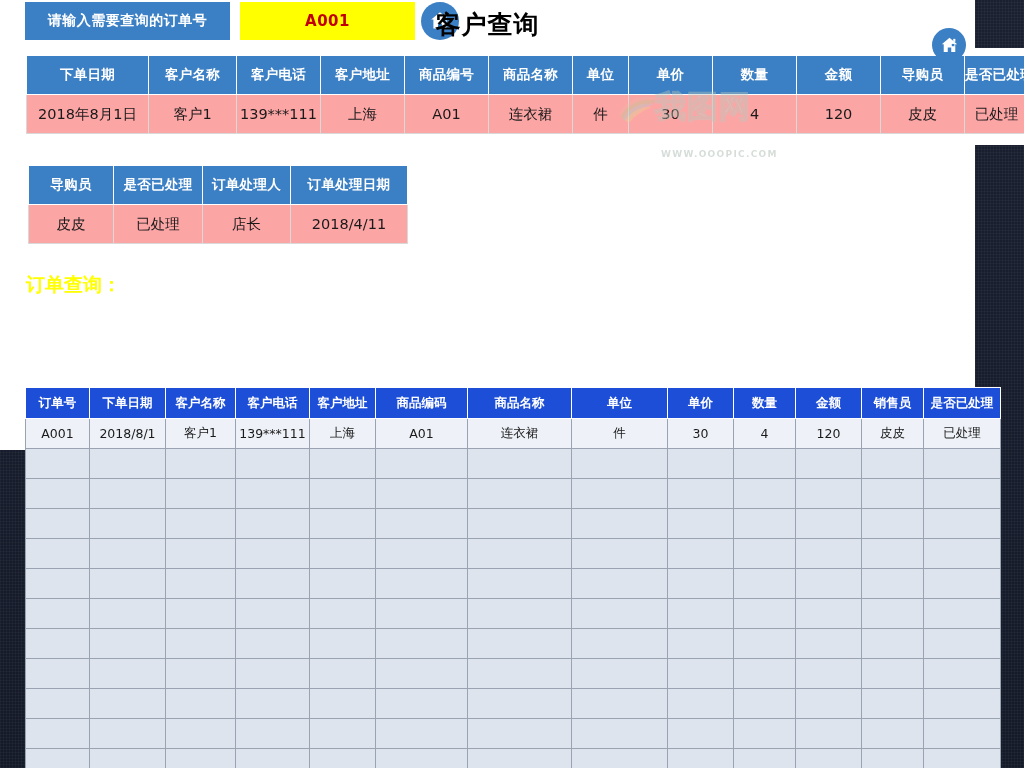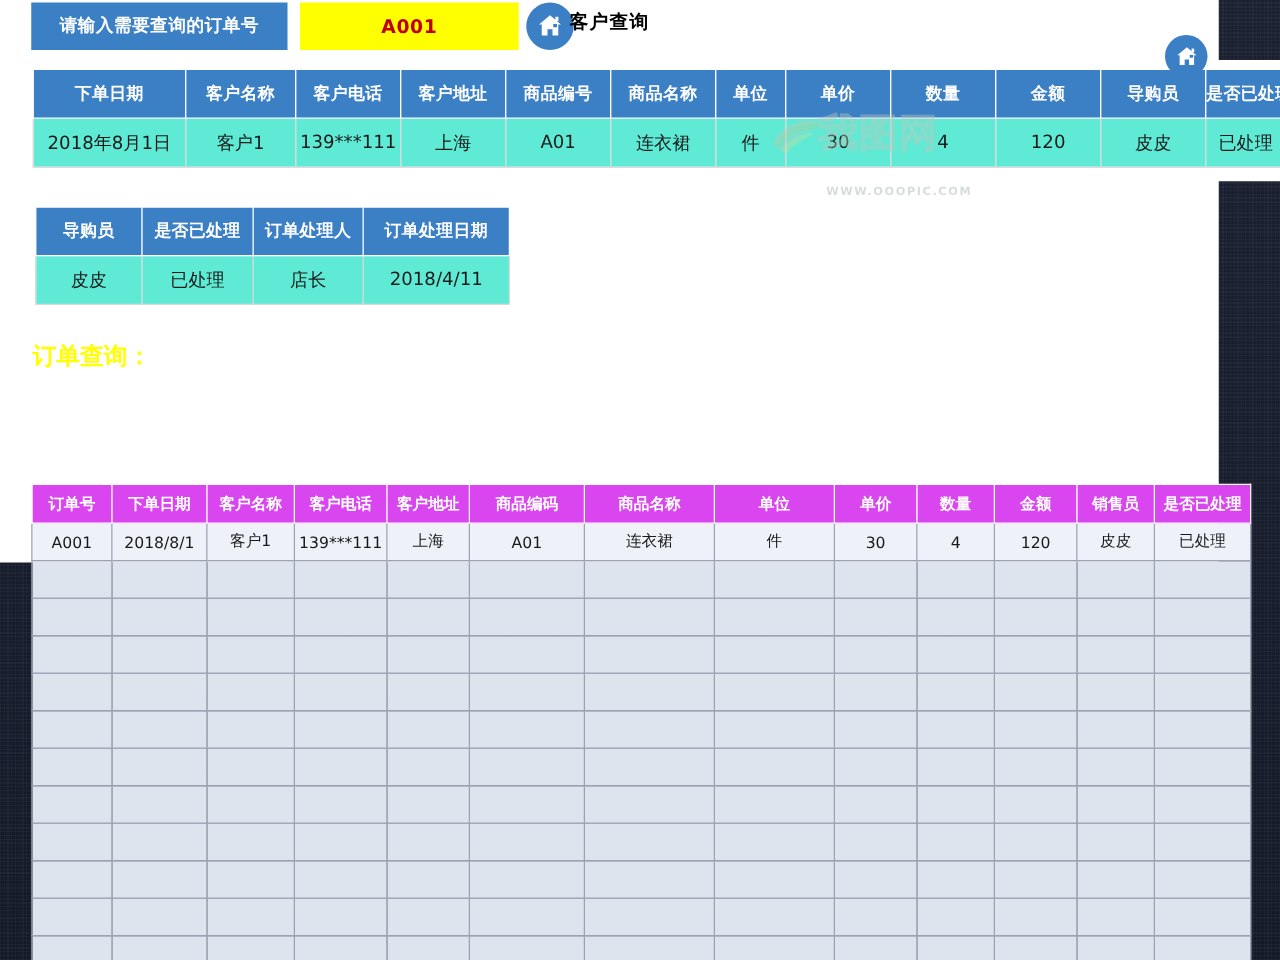--- a/index.html
+++ b/index.html
@@ -87,21 +87,21 @@
     color: #ffffff;
     font-weight: bold;
     font-size: 13.5px;
     text-align: center;
     border: 1px solid #ffffff;
     padding: 0;
     white-space: nowrap;
     letter-spacing: 0.3px;
   }
   table.grid td {
-    background: #5eead4;
+    background: #fca5a5;
     color: #1a1a1a;
     text-align: center;
     border: 1px solid #d9d9d9;
     padding: 0;
     white-space: nowrap;
     font-size: 14px;
   }
 
   
   #order-table { height: 78px; }
@@ -129,21 +129,21 @@
     width: 975px;
     height: 450px;
     background: #ffffff;
     overflow: hidden;
   }
   #cust-title {
     position: absolute;
     left: 0; top: 8px;
     width: 975px;
     text-align: center;
-    font-size: 15px;
+    font-size: 25px;
     font-weight: bold;
     color: #000000;
     letter-spacing: 1px;
   }
   .cust-qbar {
     position: absolute;
     left: 4px; top: 352px;
     display: flex;
     height: 30px;
   }
@@ -170,21 +170,21 @@
   
   #cust-table {
     position: absolute;
     left: 25px;
     top: 387px;
     border-collapse: collapse;
     table-layout: fixed;
     width: 975px;
   }
   #cust-table th {
-    background: #d946ef;
+    background: #1d4ed8;
     color: #ffffff;
     font-weight: bold;
     font-size: 12.5px;
     height: 30px;
     text-align: center;
     border: 1px solid #ffffff;
     padding: 0;
     white-space: nowrap;
   }
   #cust-table td {

